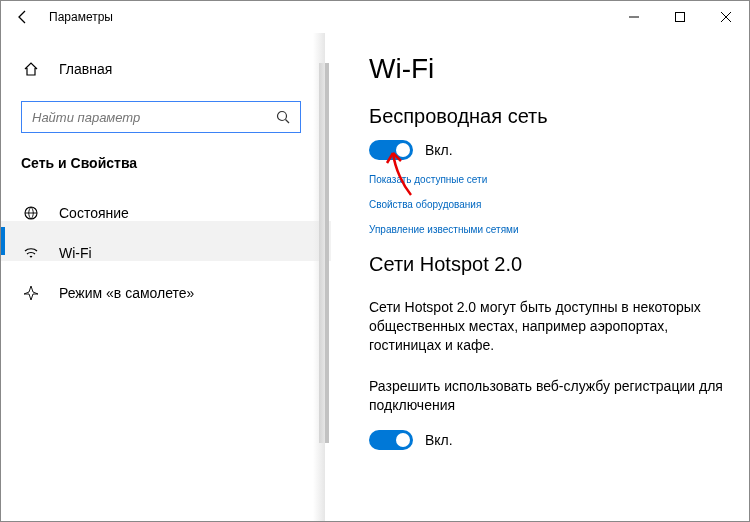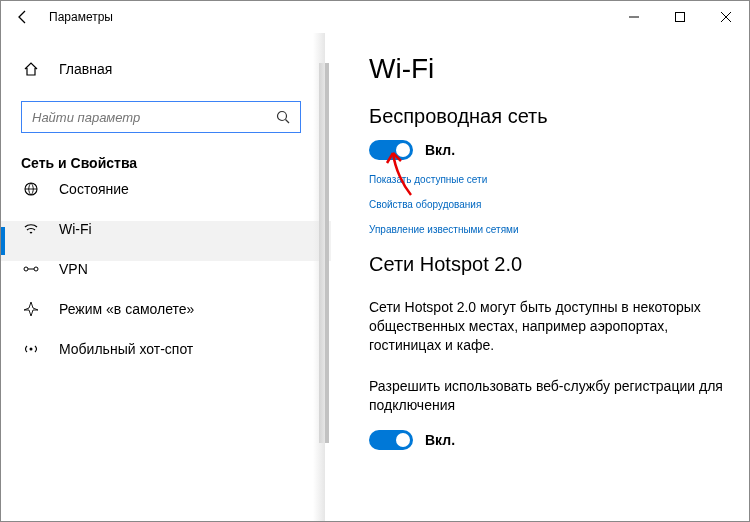--- a/index.html
+++ b/index.html
@@ -13,35 +13,35 @@
   .body { flex: 1; display: flex; overflow: hidden; }
   .sidebar { width: 330px; height: 100%; padding: 16px 0 0 20px; display: flex; flex-direction: column; position: relative; }
   .home-row { display: flex; align-items: center; height: 40px; padding-left: 0; margin-bottom: 8px; }
   .home-row .icon { width: 20px; display: flex; justify-content: center; color: #333; }
   .home-row .lbl { margin-left: 18px; font-size: 14px; color: #000; }
   .search-box { margin: 4px 30px 12px 0; height: 32px; border: 1px solid #3b82f6; display: flex; align-items: center; padding: 0 10px; }
   .search-box input { flex: 1; border: none; outline: none; font-size: 13px; font-style: italic; color: #666; background: transparent; }
   .search-box .sicon { color: #333; }
   .cat-header { font-size: 14px; font-weight: 600; margin: 10px 0 10px 0; color: #000; }
   .nav { flex: 1; overflow-y: auto; margin-left: -20px; }
-  .nav-item { height: 40px; display: flex; align-items: flex-start; padding-left: 20px; font-size: 14px; color: #000; position: relative; }
+  .nav-item { height: 40px; display: flex; align-items: flex-end; padding-left: 20px; font-size: 14px; color: #000; position: relative; }
   .nav-item .icon { width: 20px; display: flex; justify-content: center; color: #333; }
   .nav-item .lbl { margin-left: 18px; }
   .nav-item.active::before { content: ""; position: absolute; left: 0; top: 6px; bottom: 6px; width: 4px; background: #0078d7; }
   .nav-item.active { background: #f2f2f2; }
   .sidebar::after { content: ""; position: absolute; right: 6px; top: 0; bottom: 0; width: 12px; background: linear-gradient(to right, transparent, #e6e6e6); }
   .scrollbar { position: absolute; right: 0; top: 0; width: 14px; height: 100%; }
   .scroll-thumb { position: absolute; right: 2px; width: 10px; background: #c2c2c2; }
   .content { flex: 1; padding: 10px 14px 0 38px; overflow-y: auto; position: relative; }
   .page-title { font-size: 28px; font-weight: 400; margin: 10px 0 20px 0; }
   .sect-title { font-size: 20px; font-weight: 400; margin: 8px 0 12px 0; }
   .toggle-row { display: flex; align-items: center; margin-bottom: 14px; }
   .toggle { width: 44px; height: 20px; border-radius: 10px; background: #0078d7; position: relative; }
   .toggle::after { content: ""; position: absolute; right: 3px; top: 3px; width: 14px; height: 14px; background: #fff; border-radius: 50%; }
-  .toggle-label { margin-left: 12px; font-size: 14px; font-weight: bold; }
+  .toggle-label { margin-left: 12px; font-size: 14px; }
   .link { color: #0067c0; font-size: 10px; display: block; margin: 8px 0 14px 0; }
   .para { font-size: 14px; color: #000; line-height: 1.35; margin: 22px 0 16px 0; }
   .arrow-annot { position: absolute; left: 380px; top: 146px; pointer-events: none; }
   svg { display: block; }
 </style>
 </head>
 <body>
 
 <div class="window">
 
@@ -109,43 +109,24 @@
           <span class="icon">
               <svg width="16" height="16" viewBox="0 0 16 16">
                 <path d="M2 6 C5 3 11 3 14 6 M4 9 C6 7 10 7 12 9 M7 12 C7.5 11.5 8.5 11.5 9 12" stroke="#000" stroke-width="1.2" fill="none"></path>
               </svg>
             </span>
           <span class="lbl">Wi-Fi</span>
         </div>
         <div class="nav-item">
           <span class="icon">
               <svg width="16" height="16" viewBox="0 0 16 16">
-                <circle cx="3" cy="8" r="2" stroke="#000" stroke-width="1" fill="none"></circle>
-                <circle cx="13" cy="8" r="2" stroke="#000" stroke-width="1" fill="none"></circle>
-                <line x1="5" y1="8" x2="11" y2="8" stroke="#000" stroke-width="1"></line>
-              </svg>
-            </span>
-          <span class="lbl">VPN</span>
-        </div>
-        <div class="nav-item">
-          <span class="icon">
-              <svg width="16" height="16" viewBox="0 0 16 16">
                 <path d="M8 1 L10 7 L15 9 L10 9 L8 15 L6 9 L1 9 L6 7 Z" stroke="#000" stroke-width="0.9" fill="none"></path>
               </svg>
             </span>
           <span class="lbl">Режим «в самолете»</span>
-        </div>
-        <div class="nav-item">
-          <span class="icon">
-              <svg width="16" height="16" viewBox="0 0 16 16">
-                <circle cx="8" cy="8" r="1.5" fill="#000"></circle>
-                <path d="M4 5 C2 7 2 9 4 11 M12 5 C14 7 14 9 12 11" stroke="#000" stroke-width="1.1" fill="none"></path>
-              </svg>
-            </span>
-          <span class="lbl">Мобильный хот-спот</span>
         </div>
       </div>
 
       <div class="scrollbar">
         <div class="scroll-thumb" style="top:30px;height:380px"></div>
       </div>
     </div>
 
     <div class="content">
       <h1 class="page-title">Wi-Fi</h1>

